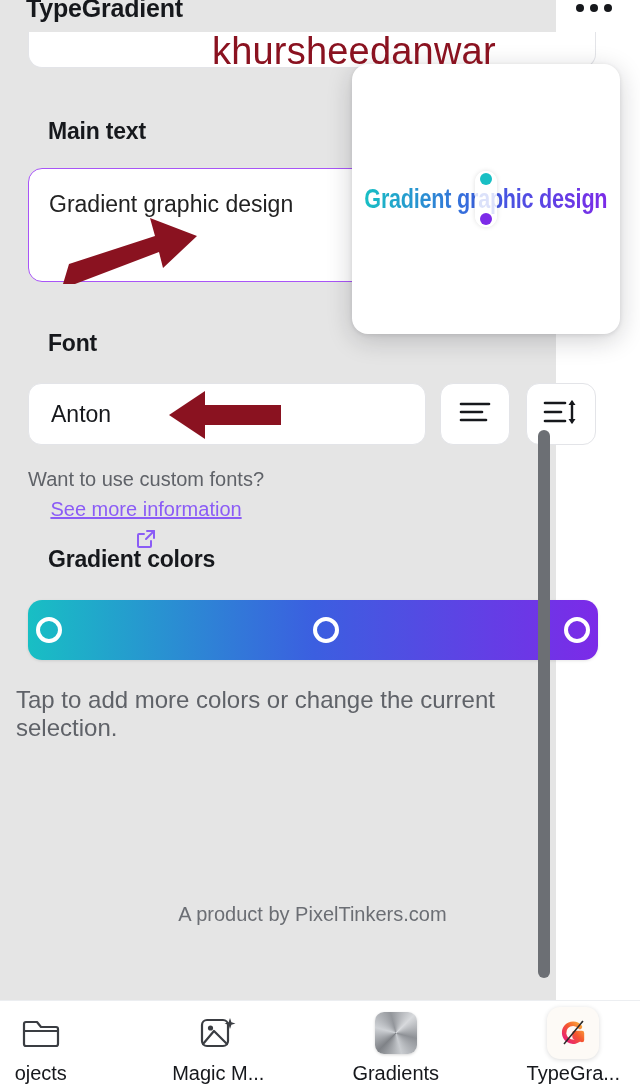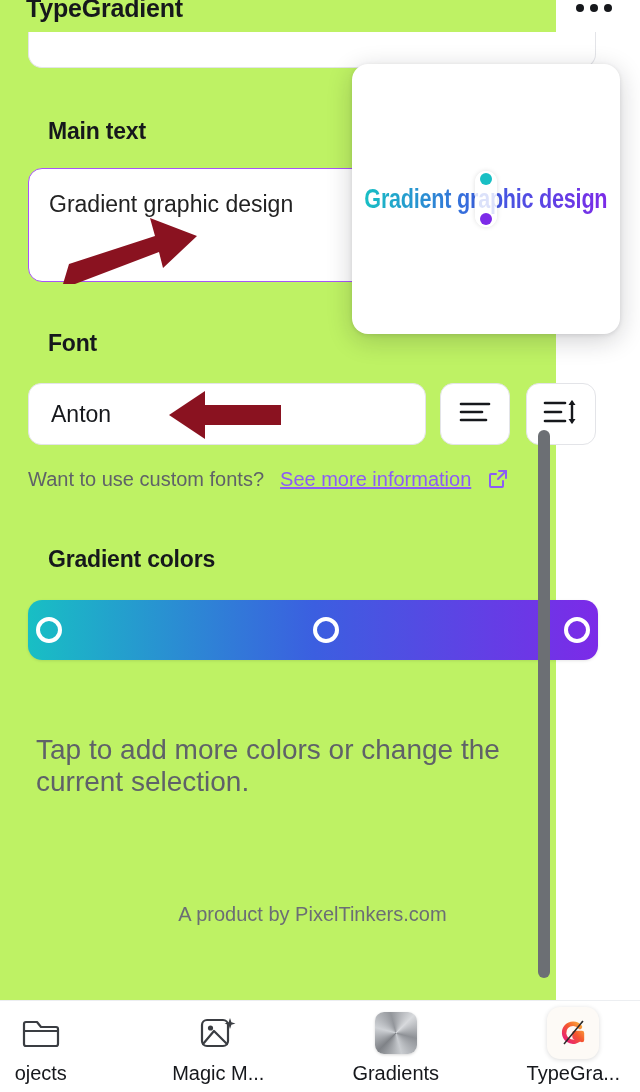--- a/index.html
+++ b/index.html
@@ -5,21 +5,21 @@
   * { box-sizing: border-box; margin: 0; padding: 0; }
   html, body {
     width: 640px; height: 1092px;
     font-family: "Liberation Sans", sans-serif;
     background: #ffffff;
     overflow: hidden;
   }
   #app {
     position: relative;
     width: 556px; height: 1092px;
-    background: #bef264;
+    background: #e5e5e5;
   }
 
   
   .header {
     position: absolute; left: 0; top: -14px;
     width: 640px; height: 44px;
     display: flex; align-items: center; justify-content: space-between;
     padding: 0 26px;
   }
   .app-title {
@@ -107,44 +107,44 @@
     border: 1px solid #e3e4e8; border-radius: 13px;
     background: #fff;
     display: flex; align-items: center; justify-content: center;
   }
   .icon-btn.align { left: 440px; }
   .icon-btn.lineh { left: 526px; }
 
   
   .helper {
     position: absolute; left: 28px; top: 468px;
-    display: flex; align-items: flex-start; gap: 16px;
-    font-size: 20px; color: #5f6268;
+    display: flex; align-items: center; gap: 7px;
+    font-size: 20px; color: #5f6268; flex-direction: column;
   }
   .helper .link {
     color: #8b5cf6; text-decoration: underline; cursor: pointer;
   }
 
   
   .grad-bar {
     position: absolute; left: 28px; top: 600px;
     width: 570px; height: 60px;
     border-radius: 14px;
     background: linear-gradient(90deg, #18bfc4 0%, #3b5fe0 50%, #7c2ae8 100%);
     box-shadow: 0 1px 3px rgba(0,0,0,0.10);
   }
   .stop {
     position: absolute; top: 50%; margin-top: -13px;
     width: 26px; height: 26px; border-radius: 50%;
     border: 4px solid #ffffff; background: transparent;
     cursor: pointer;
   }
   .grad-hint {
-    position: absolute; left: 36px; top: 686px;
-    font-size: 28px; color: #5f6268; margin-top: 48px;
+    position: absolute; left: 16px; top: 686px;
+    font-size: 24px; color: #5f6268;
   }
 
   
   .cta {
     position: absolute; left: 28px; top: 762px;
     width: 570px; height: 64px;
     background: #8b3cf7; border: none; border-radius: 13px;
     color: #ffffff; font-size: 24px; font-weight: 700;
     font-family: "Liberation Sans", sans-serif;
     cursor: pointer;
@@ -335,20 +335,21 @@
             <path d="M24 11 A9 9 0 1 0 25 21 L18.5 21 L18.5 17 L26 17 L26 24" stroke="url(#tgG)" stroke-width="4.4" stroke-linecap="round" stroke-linejoin="round" fill="none"></path>
             <line x1="8" y1="28" x2="27" y2="5" stroke="#2a2a2a" stroke-width="1.5"></line>
             <path d="M27 5 L24.7 6.3 L25.8 7.6 Z" fill="#2a2a2a"></path>
           </svg>
         </span>
       </span>
       <span class="nav-label">TypeGra...</span>
     </div>
   </div>
 
+  <div class="annot-text">khursheedanwar</div>
 
   <svg class="annot-arrow arrow-main" width="190" height="80" viewBox="0 0 190 80">
     <path d="M8 72 L14 52 L100 24 L95 6 L142 24 L108 56 L104 40 L20 72 Z" fill="#8a1220"></path>
   </svg>
 
   <svg class="annot-arrow arrow-font" width="120" height="60" viewBox="0 0 120 60">
     <path d="M4 30 L40 6 L40 20 L116 20 L116 40 L40 40 L40 54 Z" fill="#8a1220"></path>
   </svg>
 
 </div>

